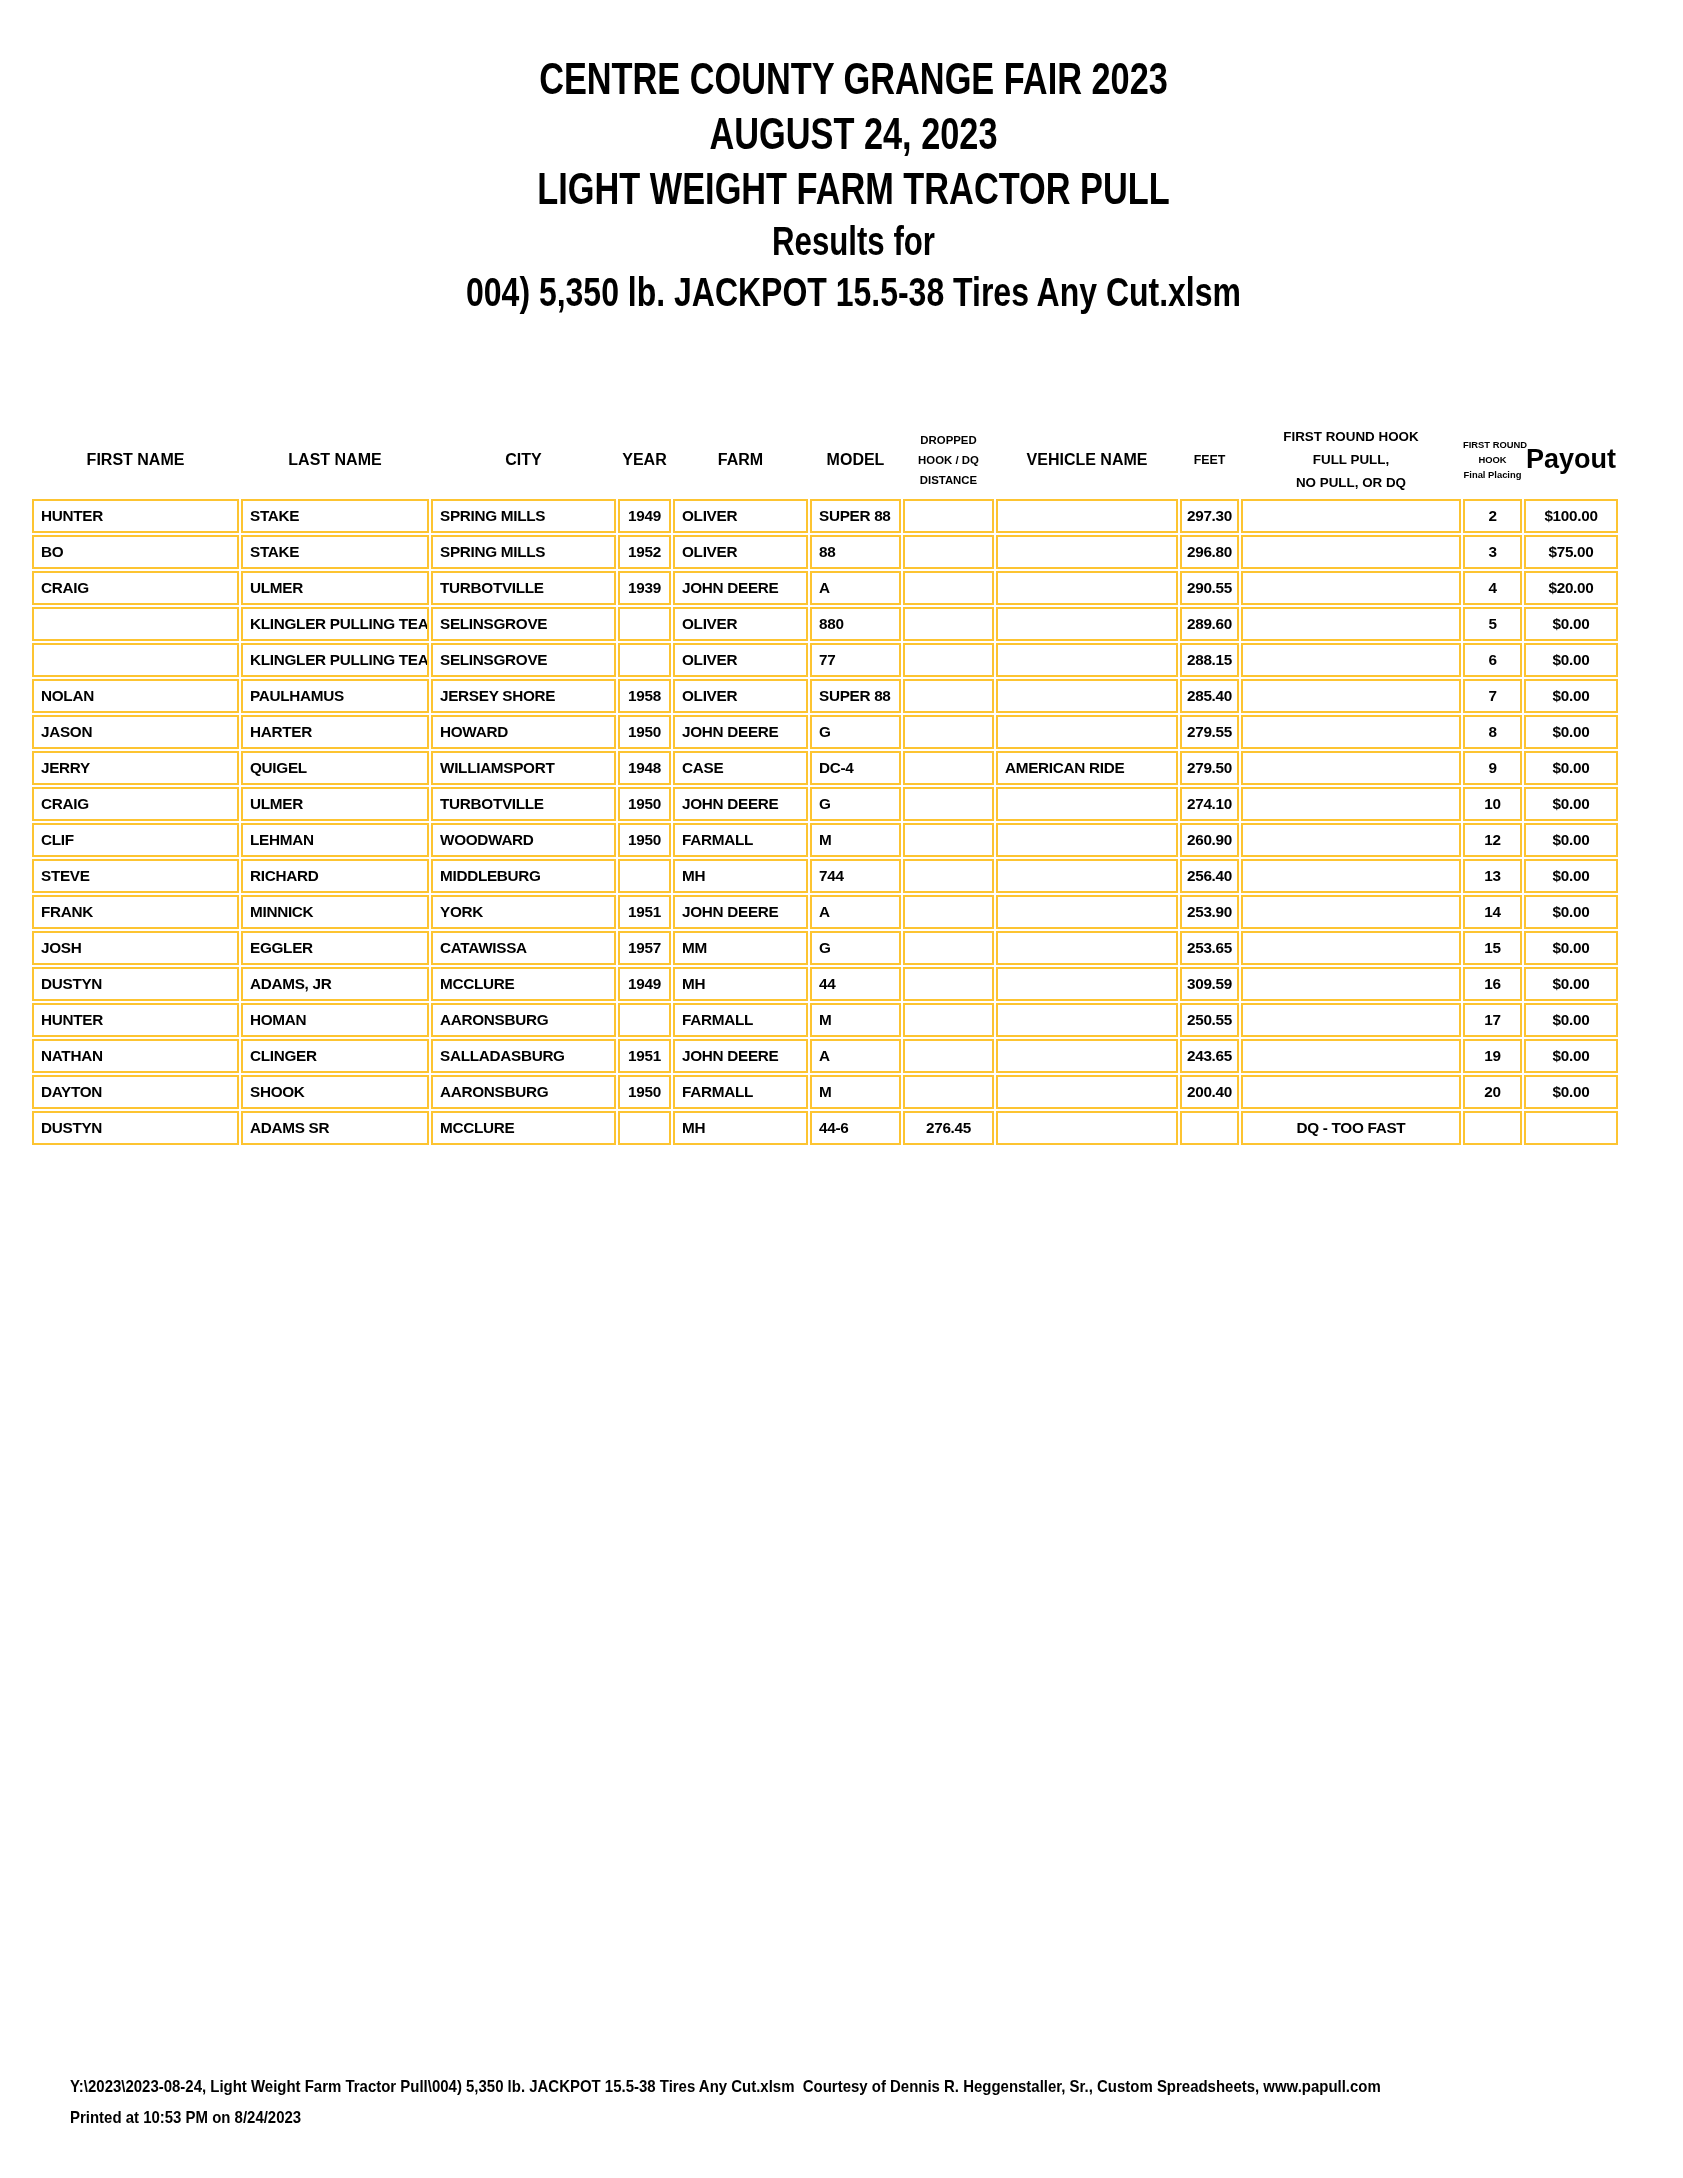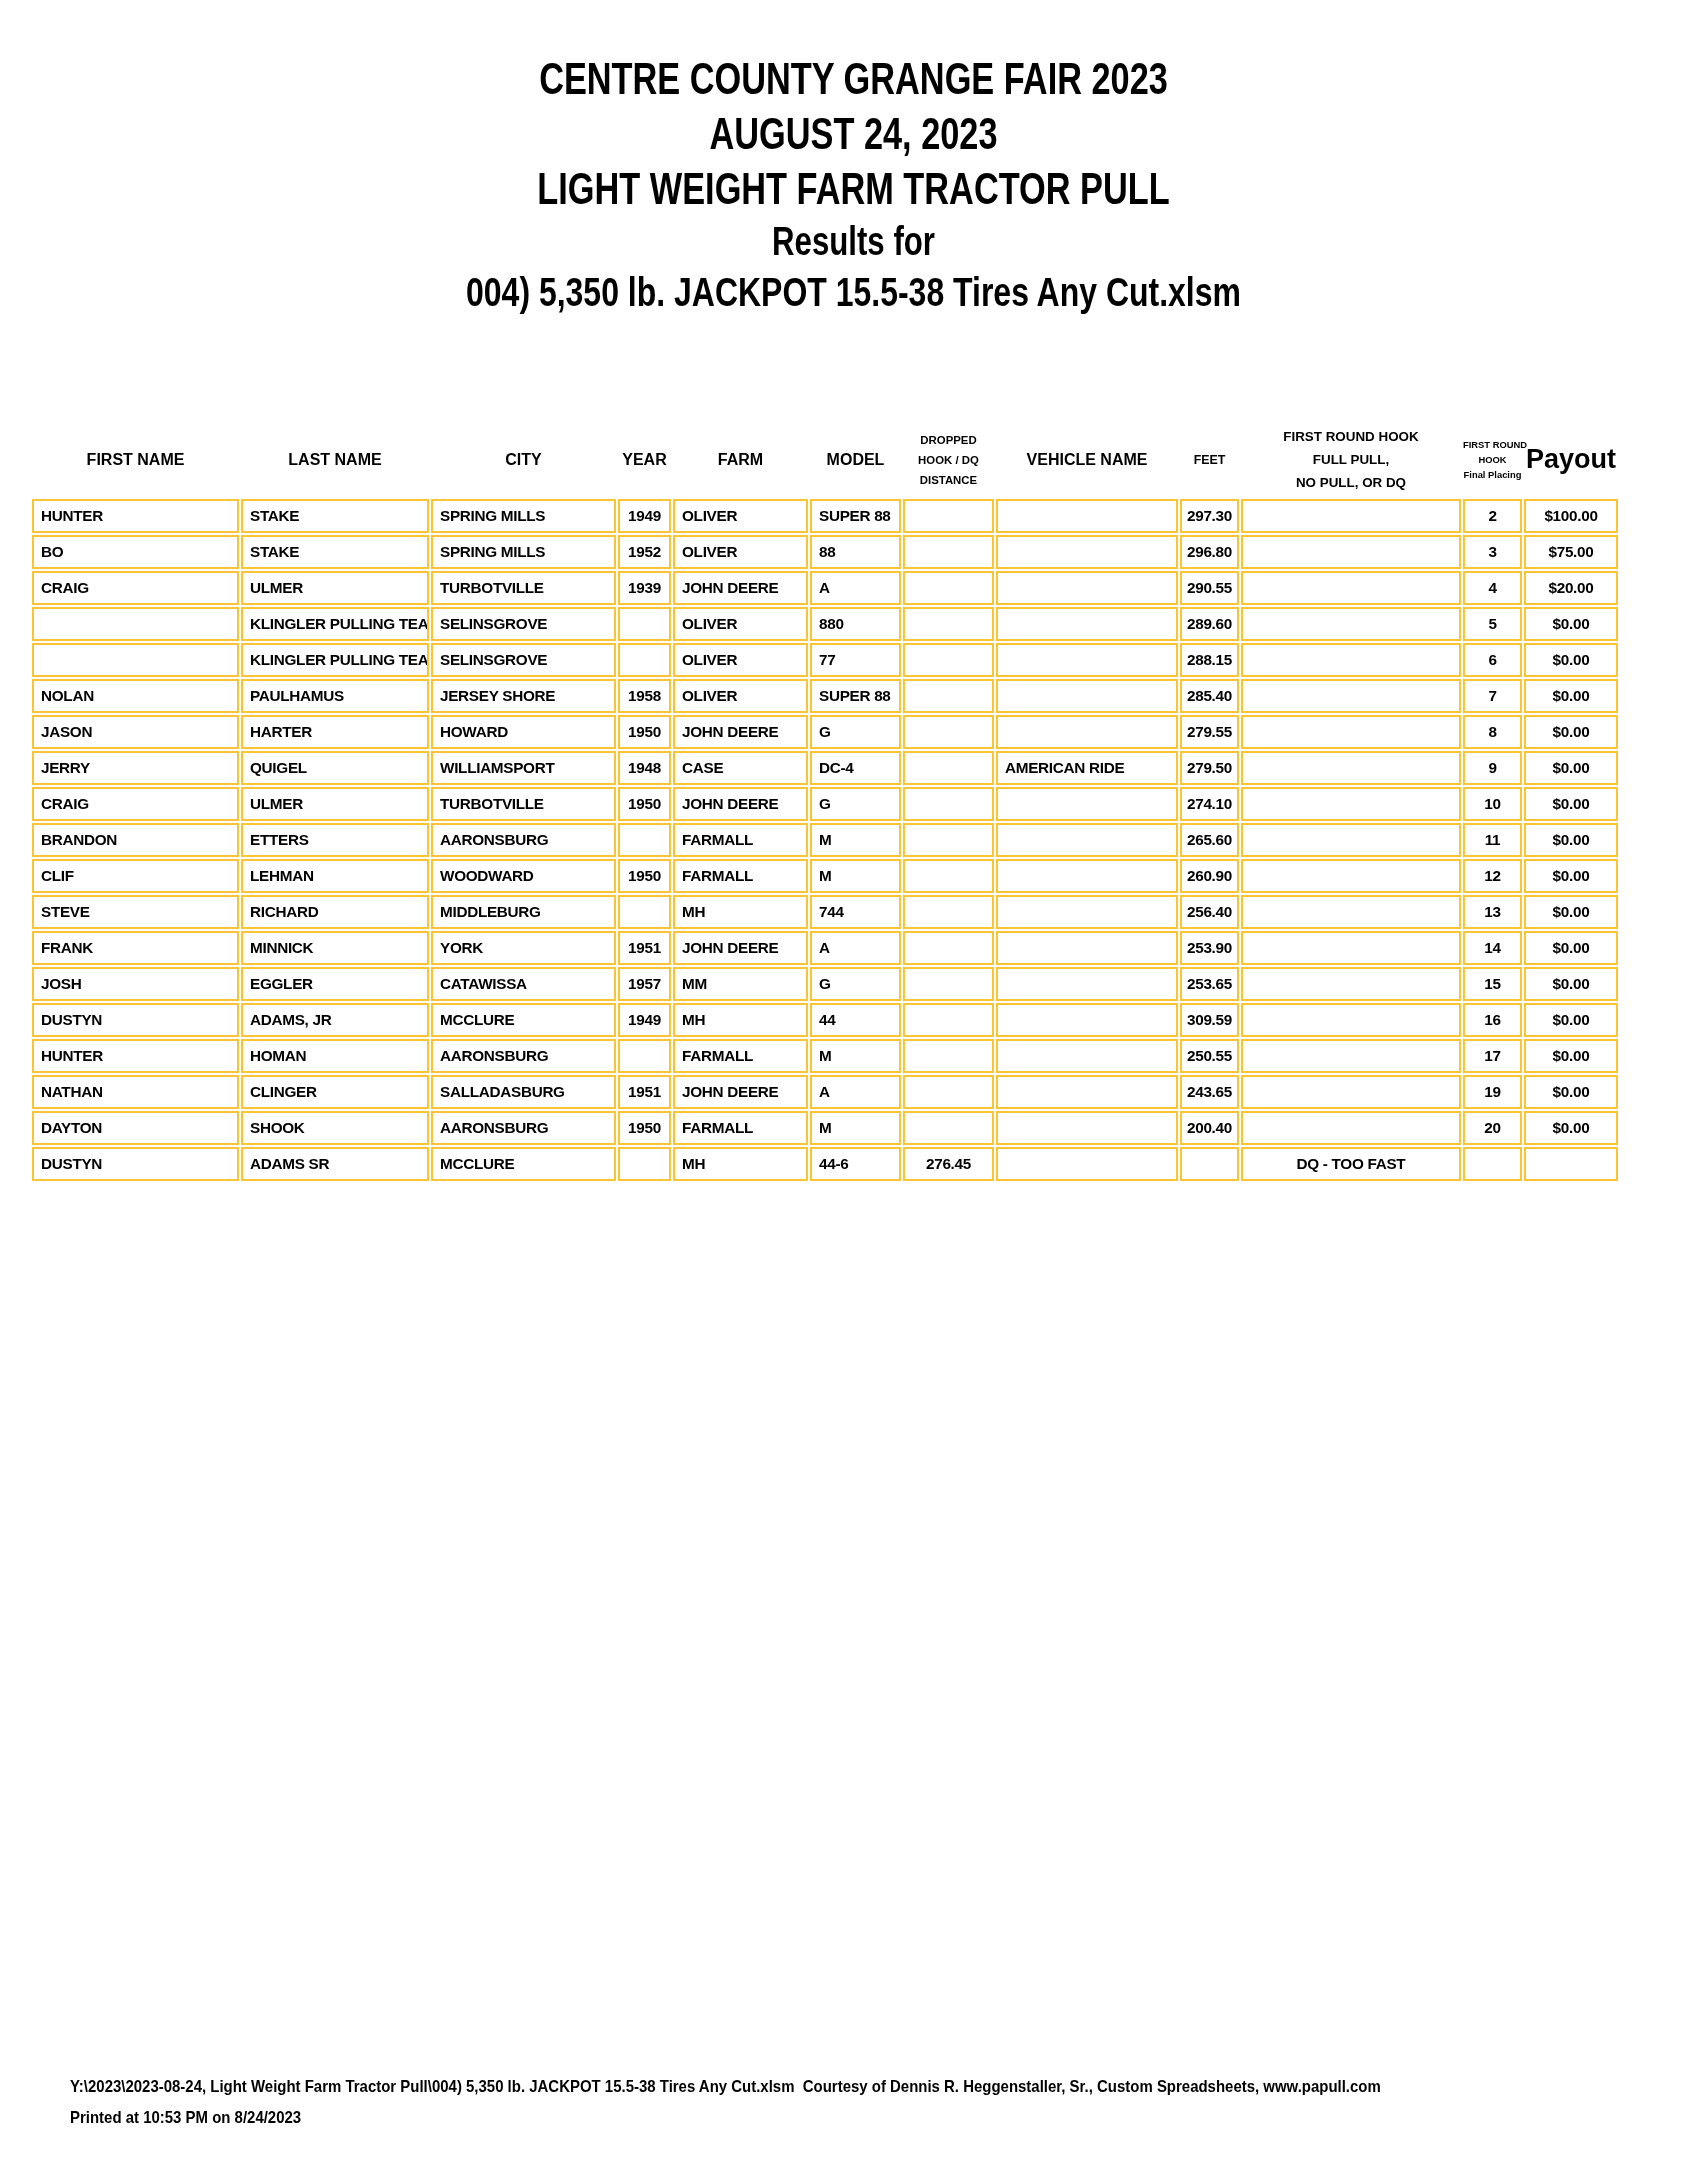--- a/index.html
+++ b/index.html
@@ -239,34 +239,20 @@
         <td class="c-make">JOHN DEERE</td>
         <td class="c-model">G</td>
         <td class="c-dropped"></td>
         <td class="c-vehicle"></td>
         <td class="c-feet">274.10</td>
         <td class="c-hook"></td>
         <td class="c-placing">10</td>
         <td class="c-payout">$0.00</td>
       </tr>
       <tr>
-        <td class="c-first_name">BRANDON</td>
-        <td class="c-last_name">ETTERS</td>
-        <td class="c-city">AARONSBURG</td>
-        <td class="c-year"></td>
-        <td class="c-make">FARMALL</td>
-        <td class="c-model">M</td>
-        <td class="c-dropped"></td>
-        <td class="c-vehicle"></td>
-        <td class="c-feet">265.60</td>
-        <td class="c-hook"></td>
-        <td class="c-placing">11</td>
-        <td class="c-payout">$0.00</td>
-      </tr>
-      <tr>
         <td class="c-first_name">CLIF</td>
         <td class="c-last_name">LEHMAN</td>
         <td class="c-city">WOODWARD</td>
         <td class="c-year">1950</td>
         <td class="c-make">FARMALL</td>
         <td class="c-model">M</td>
         <td class="c-dropped"></td>
         <td class="c-vehicle"></td>
         <td class="c-feet">260.90</td>
         <td class="c-hook"></td>

